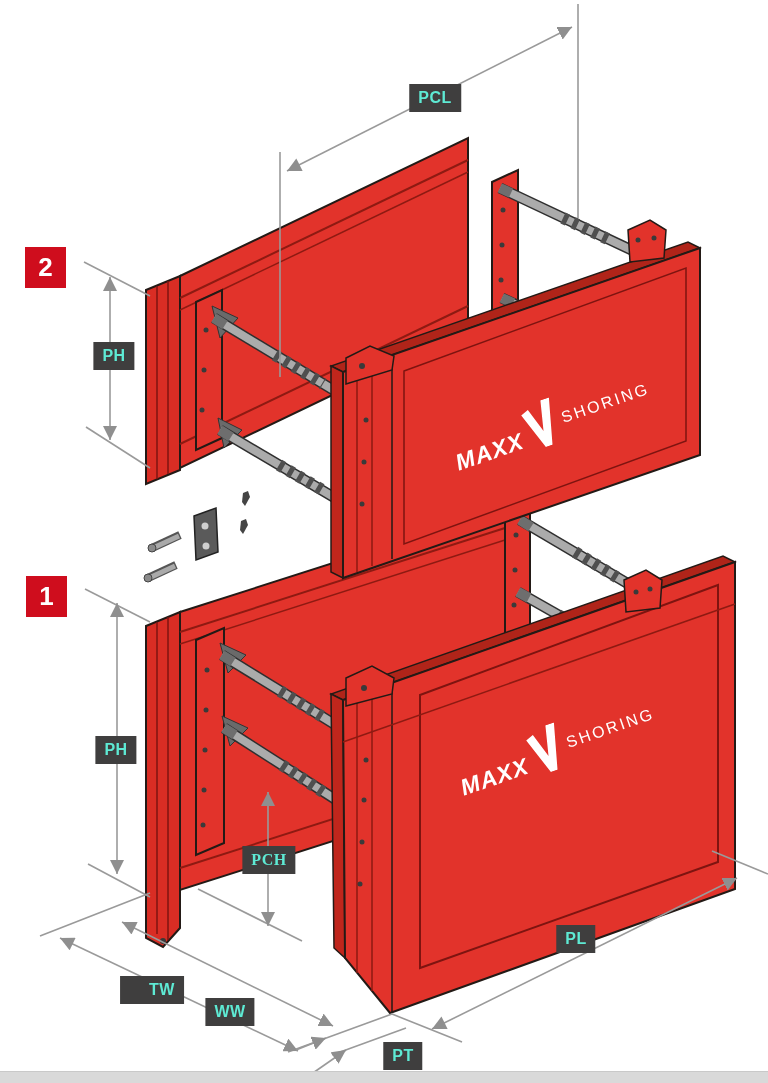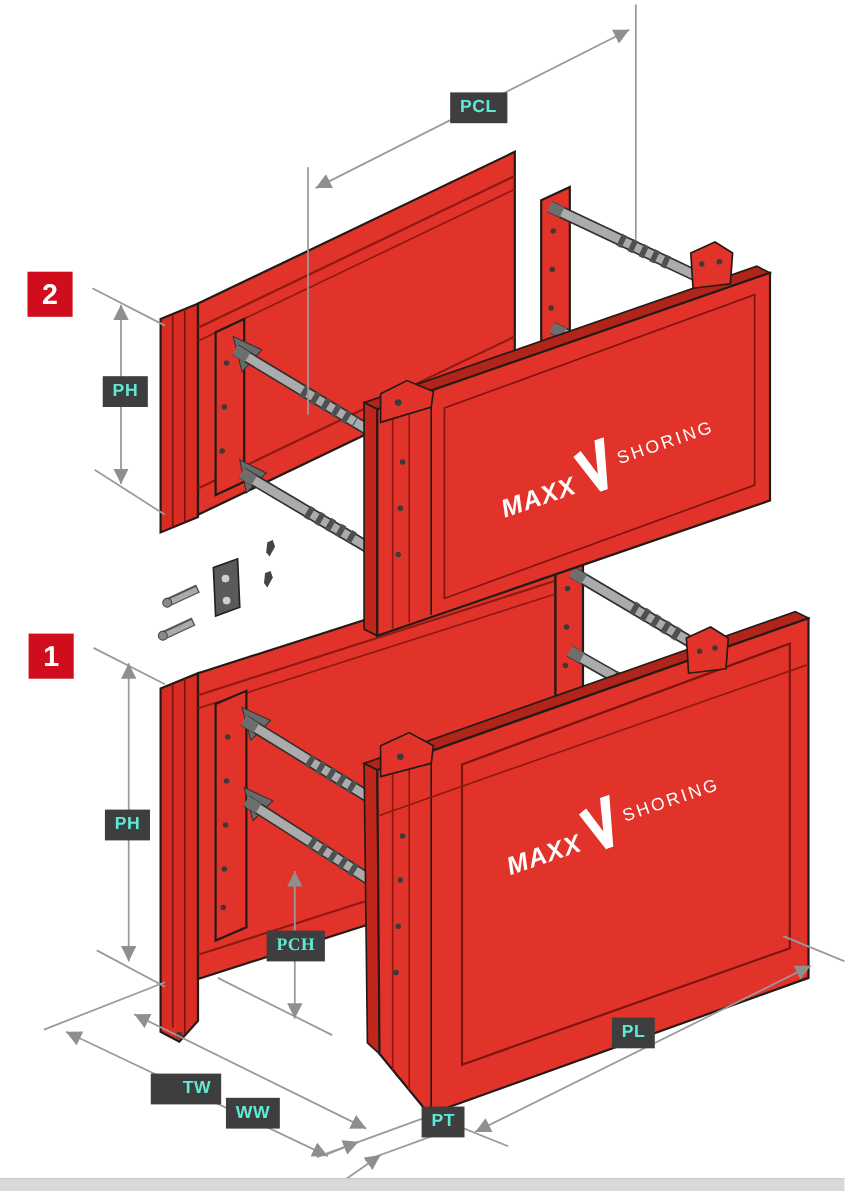--- a/index.html
+++ b/index.html
@@ -228,23 +228,23 @@
 </svg>
 
   <div class="badge" style="left:25px;top:247px;">2</div>
   <div class="badge" style="left:26px;top:576px;">1</div>
 
   <div class="dlabel" style="left:435px;top:98px;">PCL</div>
   <div class="dlabel" style="left:114px;top:356px;">PH</div>
   <div class="dlabel" style="left:116px;top:750px;">PH</div>
   <div class="dlabel" style="left:269px;top:860px;font-family:Liberation Serif, serif;">PCH</div>
   <div class="dlabel" style="left:576px;top:939px;">PL</div>
-  <div class="dlabel" style="left:169px;top:990px;padding-left:29px;">TW</div>
+  <div class="dlabel" style="left:152px;top:990px;padding-left:29px;">TW</div>
   <div class="dlabel" style="left:230px;top:1012px;">WW</div>
-  <div class="dlabel" style="left:403px;top:1020px;">PT</div>
+  <div class="dlabel" style="left:403px;top:1056px;">PT</div>
 
   <div class="logo" style="left:551px;top:421px;">
     <span class="maxx">MAXX</span>
     <svg class="chev" width="34" height="46" viewBox="0 0 34 46">
       <path d="M1,8 L9,5 L17,30 L24,0 L33,0 L21,46 L14,46 Z" fill="#ffffff"></path>
     </svg>
     <span class="shoring">SHORING</span>
   </div>
   <div class="logo" style="left:556px;top:746px;">
     <span class="maxx">MAXX</span>

